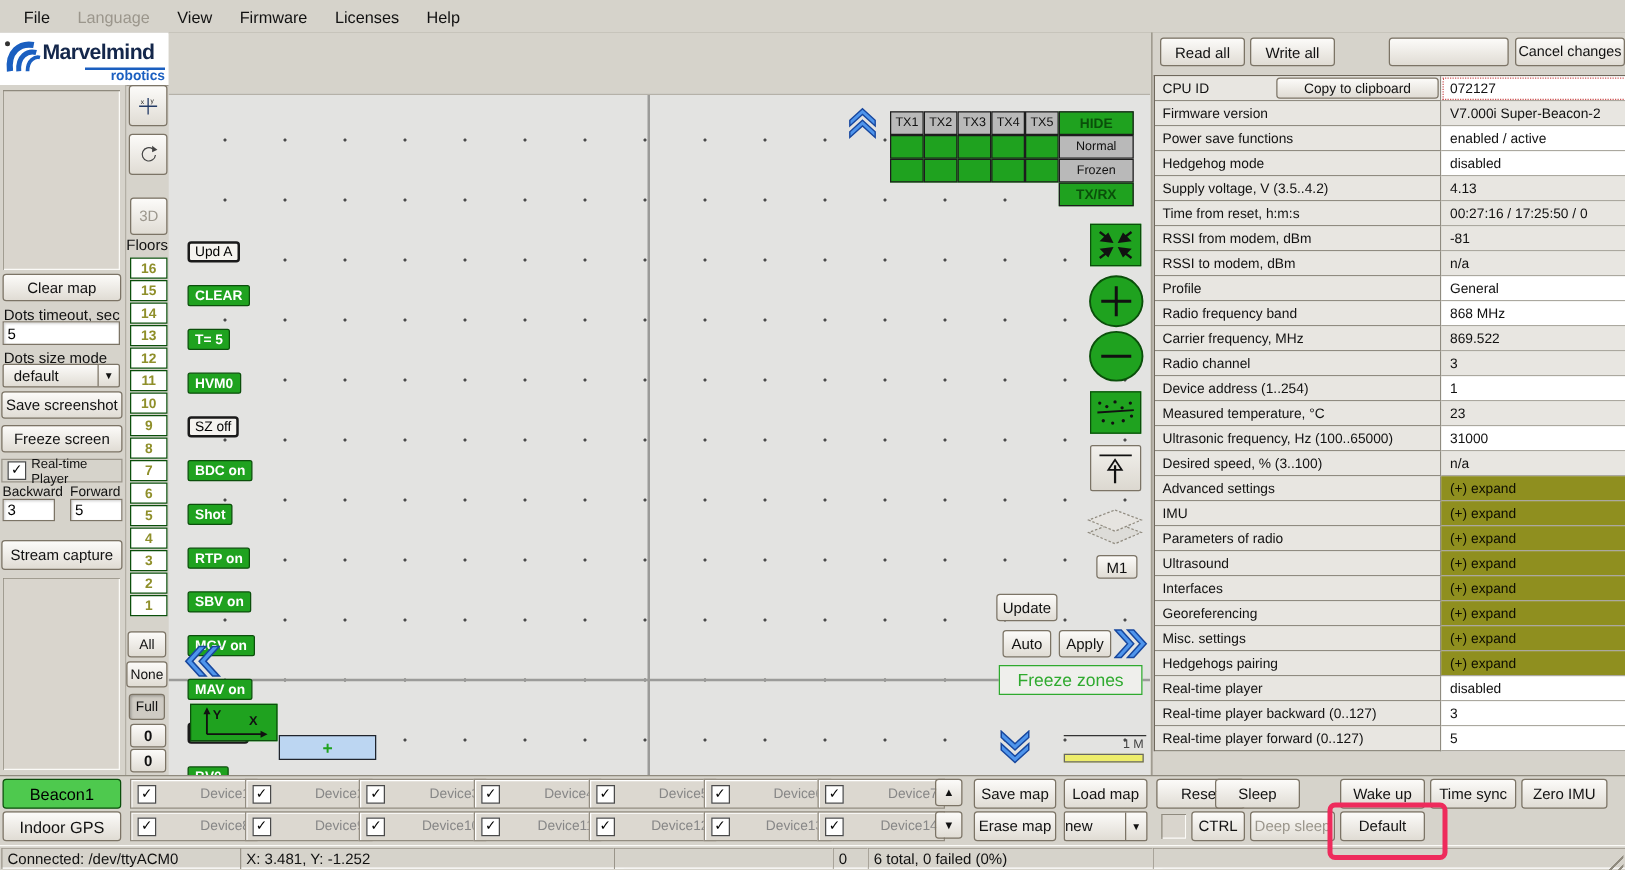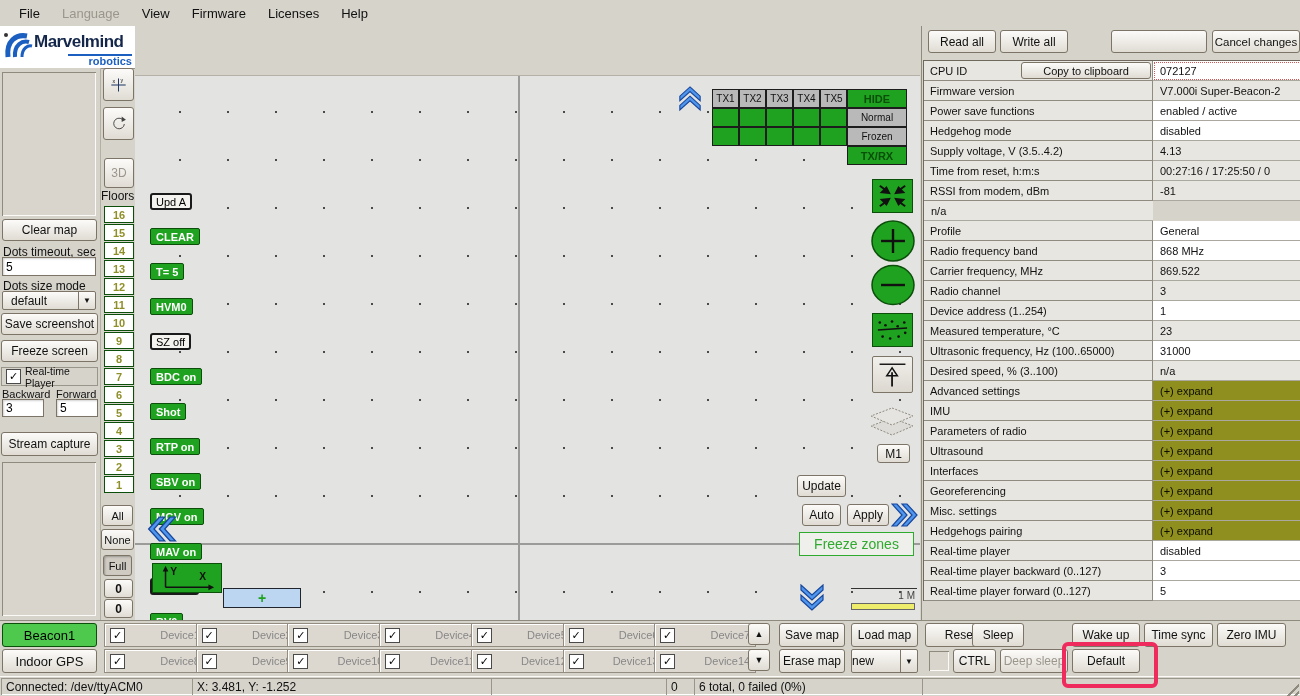--- a/index.html
+++ b/index.html
@@ -369,20 +369,23 @@
           </div>
           <div class="tvalue v-gray">00:27:16 / 17:25:50 / 0</div>
         </div>
         <div class="trow">
           <div class="tlabel">
             <span>RSSI from modem, dBm</span>
           </div>
           <div class="tvalue v-gray">-81</div>
         </div>
         <div class="trow">
+          <div class="tlabel">
+            <span>RSSI to modem, dBm</span>
+          </div>
           <div class="tvalue v-gray">n/a</div>
         </div>
         <div class="trow">
           <div class="tlabel">
             <span>Profile</span>
           </div>
           <div class="tvalue v-white">General</div>
         </div>
         <div class="trow">
           <div class="tlabel">
@@ -563,21 +566,21 @@
 
     <button class="btn abs" style="left:779px;top:2px;width:66px;height:24px">Save map</button>
     <button class="btn abs" style="left:851px;top:2px;width:67px;height:24px">Load map</button>
     <button class="btn abs" style="left:779px;top:28px;width:66px;height:24px">Erase map</button>
     <div class="dd abs" style="left:851px;top:28px;width:67px;height:24px">
       <span style="padding-left:0">new</span>
       <span class="arrow">▼</span>
     </div>
 
     <button class="btn abs" style="left:925px;top:2px;width:71px;height:24px">Reset</button>
-    <button class="btn abs" style="left:972px;top:2px;width:52px;height:24px">Sleep</button>
+    <button class="btn abs" style="left:972px;top:2px;width:68px;height:24px">Sleep</button>
     <button class="btn abs" style="left:1072px;top:2px;width:68px;height:24px">Wake up</button>
     <button class="btn abs" style="left:1144px;top:2px;width:69px;height:24px">Time sync</button>
     <button class="btn abs" style="left:1217px;top:2px;width:69px;height:24px">Zero IMU</button>
 
     <div class="abs" style="left:929px;top:30px;width:20px;height:20px;background:#d9d5cd;box-shadow:inset 1px 1px 0 #8f8a7e, inset -1px -1px 0 #fbfaf7"></div>
     <button class="btn abs" style="left:953px;top:28px;width:43px;height:24px">CTRL</button>
     <button class="btn abs disabled" style="left:1000px;top:28px;width:68px;height:24px">Deep sleep</button>
     <button class="btn abs" style="left:1072px;top:28px;width:68px;height:24px">Default</button>
   </div>
 

